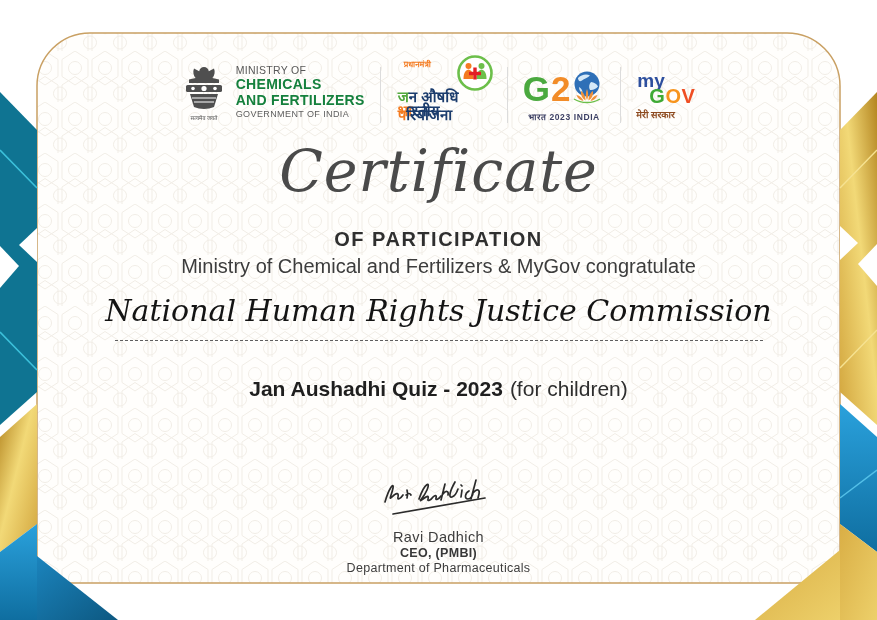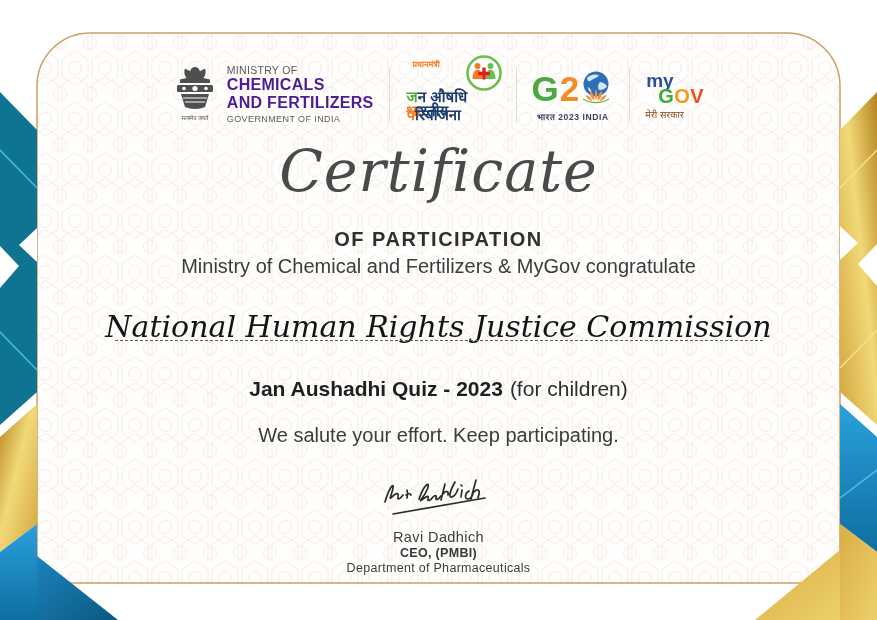--- a/index.html
+++ b/index.html
@@ -9,21 +9,21 @@
   .abs{position:absolute;}
   .frame-svg{position:absolute;top:0;left:0;pointer-events:none;}
   .ribbons-svg{position:absolute;top:0;left:0;pointer-events:none;}
 
   
   .logos-row{position:absolute;top:58px;left:0;right:0;display:flex;justify-content:center;align-items:center;}
   .logo-divider{width:1px;height:56px;background:#dcdcdc;margin:0 15px;}
   .ministry-group{display:flex;}
   .ministry-text{margin-left:10px;line-height:1.15;}
   .ministry-text .l0{font-size:10.5px;color:#585858;letter-spacing:.3px;}
-  .ministry-text .l1,.ministry-text .l2{font-size:16px;font-weight:700;color:#4c1d95;letter-spacing:.3px;}
+  .ministry-text .l1,.ministry-text .l2{font-size:14px;font-weight:700;color:#15803d;letter-spacing:.3px;}
   .ministry-text .l3{font-size:9px;color:#5d5d5d;letter-spacing:.4px;margin-top:1px;}
 
   .ja-logo{position:relative;width:96px;height:74px;}
   .ja-top{position:absolute;top:0;left:8px;font-size:8px;font-weight:700;color:var(--orange);}
   .ja-circle{position:absolute;top:-4px;right:-2px;}
   .ja-line{position:absolute;left:2px;font-size:15px;font-weight:700;color:var(--navy);white-space:nowrap;}
   .ja-l1{top:10px;margin-top:32px;}
   .ja-l2{top:28px;}
   .ja-l3{top:46px;}
   .ja-init-orange{color:var(--orange);}
@@ -34,28 +34,28 @@
   .g20-g{font-size:35px;font-weight:700;color:#4ba93f;line-height:1;}
   .g20-2{font-size:35px;font-weight:700;color:#f28c28;line-height:1;margin-left:1px;}
   .g20-sub{font-size:8.5px;font-weight:700;color:#3c3f63;letter-spacing:.6px;margin-top:2px;}
 
   .mygov-logo{line-height:1;}
   .mg-my{font-size:19px;font-weight:700;color:var(--myGovBlue);margin-left:1px;}
   .mg-gov{font-size:20px;font-weight:800;margin-left:13px;margin-top:-4px;letter-spacing:.5px;}
   .mg-g{color:var(--govGreen);}
   .mg-o{color:var(--govOrange);}
   .mg-v{color:var(--govPink);}
-  .mg-sub{font-size:9.5px;font-weight:400;color:var(--maroon);margin-top:4px;}
+  .mg-sub{font-size:9.5px;font-weight:700;color:var(--maroon);margin-top:4px;}
 
   
   .ctext{position:absolute;left:40px;right:40px;text-align:center;}
   .title{top:138px;font-family:"DejaVu Serif","Liberation Serif",serif;font-style:italic;font-size:57px;color:var(--title);letter-spacing:1px;}
   .subtitle{top:228px;font-size:20px;font-weight:800;color:#2f2f2f;letter-spacing:1.5px;}
   .congrats{top:255px;font-size:20px;color:var(--text);}
-  .recipient{top:293px;font-family:"DejaVu Serif","Liberation Serif",serif;font-style:italic;font-size:30px;color:#141414;margin-top:16px;}
+  .recipient{top:293px;font-family:"DejaVu Serif","Liberation Serif",serif;font-style:italic;font-size:30px;color:#141414;}
   .dashline{position:absolute;top:340px;left:115px;width:648px;height:0;border-top:1.6px dashed #5f5f5f;}
   .bline1{top:372px;font-size:19px;color:var(--text);}
   .bline2{top:377px;font-size:21px;color:#222;}
   .event-name{font-weight:800;color:#1f1f1f;}
   .event-qualifier{margin-left:7px;font-weight:400;color:#2e2e2e;}
   .bline3{top:424px;font-size:20px;color:var(--text);}
 
   
   .signature{position:absolute;left:363px;top:468px;}
   .sig-name{top:529px;font-size:14.5px;color:#3d3d3d;letter-spacing:.4px;}
@@ -157,21 +157,20 @@
   </div>
 
   <div class="abs ctext title">Certificate</div>
   <div class="abs ctext subtitle">OF PARTICIPATION</div>
   <div class="abs ctext congrats">Ministry of Chemical and Fertilizers &amp; MyGov congratulate</div>
   <div class="abs ctext recipient">National Human Rights Justice Commission</div>
   <div class="dashline"></div>
   <div class="abs ctext bline2">
     <span class="event-name">Jan Aushadhi Quiz - 2023</span><span class="event-qualifier">(for children)</span>
   </div>
-  <div class="abs ctext bline3">We salute your effort. Keep participating.</div>
 
   <svg class="signature" width="150" height="52" viewBox="0 0 150 52">
     <g fill="none" stroke="#2b2b2b" stroke-width="1.7" stroke-linecap="round" stroke-linejoin="round">
       <path d="M22,34 C26,20 31,14 30,20 C29,26 25,33 29,29 C33,25 36,24 35,29 C34,33 38,30 40,27"></path>
       <path d="M44,22 c1,3 1,5 0,8 M43,27 c2,-2 4,-2 5,0"></path>
       <path d="M56,31 C62,14 68,13 64,22 C60,31 54,35 60,31 C64,28 66,27 65,31 C64,34 68,32 70,29 C72,27 74,27 73,30 C72,33 76,31 78,28"></path>
       <path d="M82,16 l-4,16 M80,26 c3,-4 6,-3 5,1 M92,14 c-5,9 -7,16 -3,15 c3,-1 5,-5 6,-8 M99,22 l-1,7 M98,17 l1,1 M106,23 c-4,2 -5,8 -1,8 c3,0 5,-4 5,-6 M113,12 l-5,19 M111,24 c3,-4 6,-2 5,2 l-1,4"></path>
       <path d="M30,46 L122,30"></path>
     </g>
   </svg>

